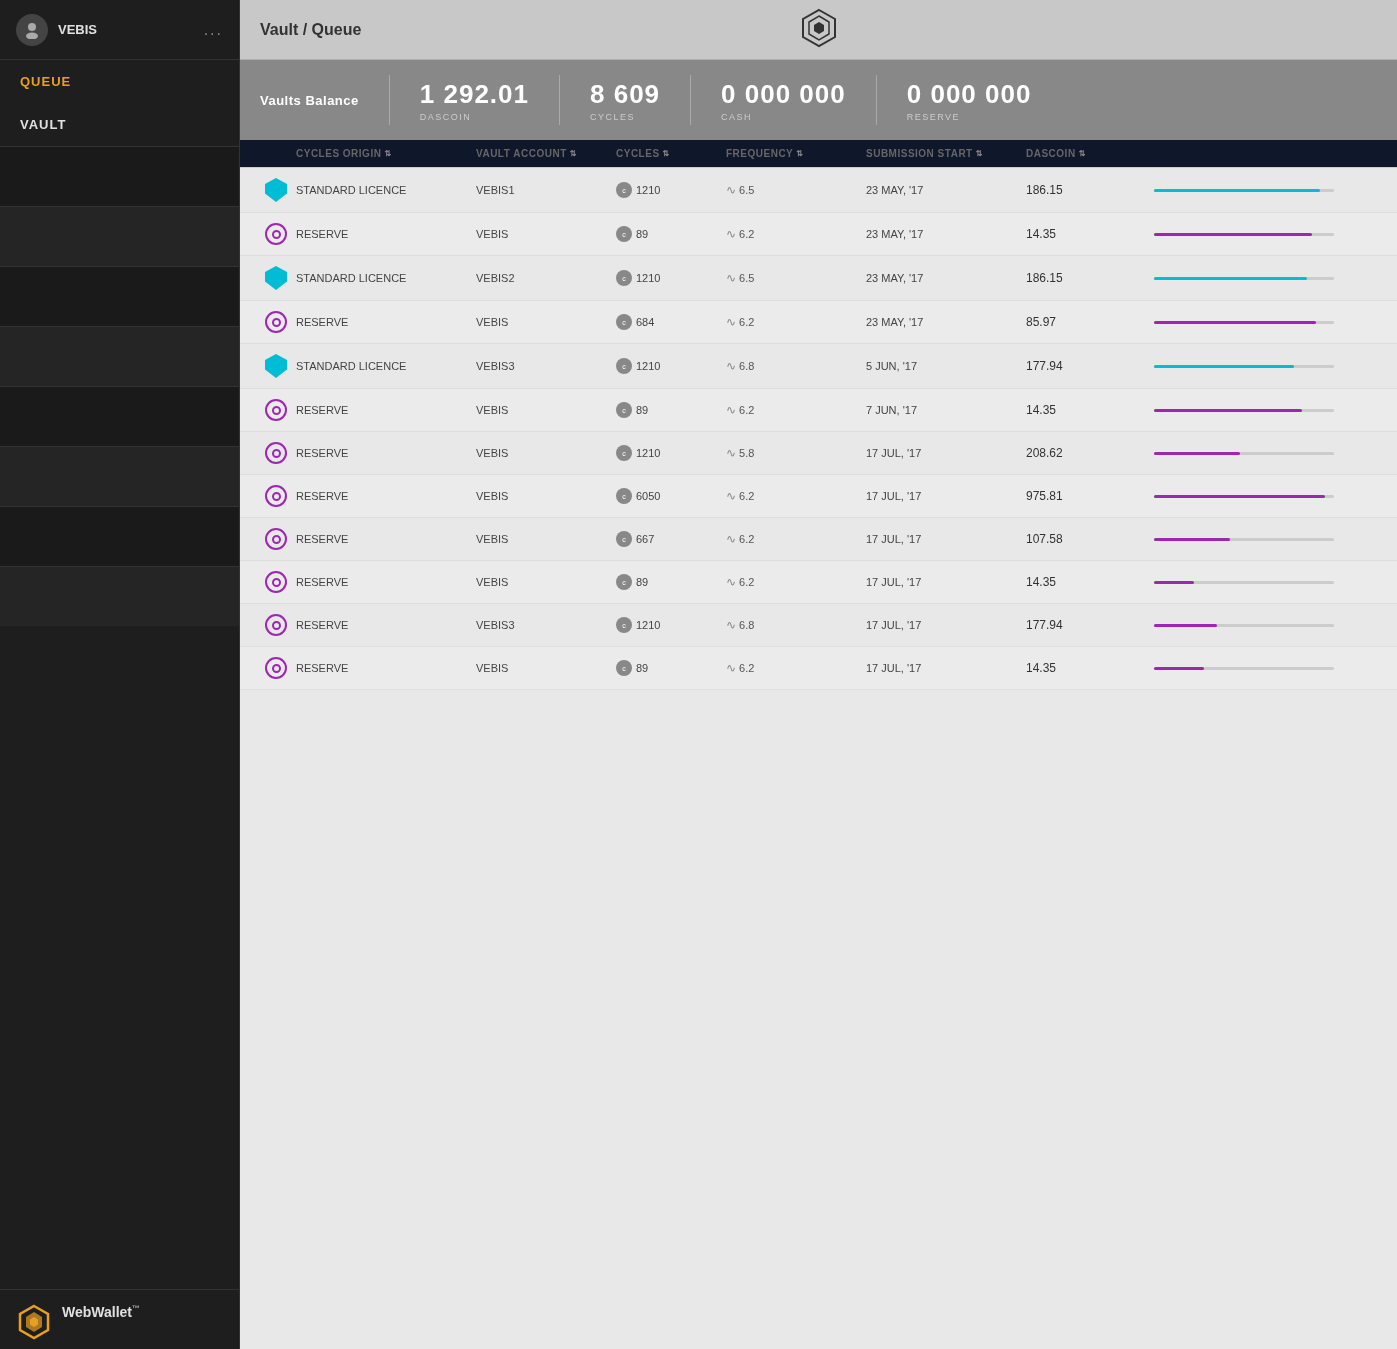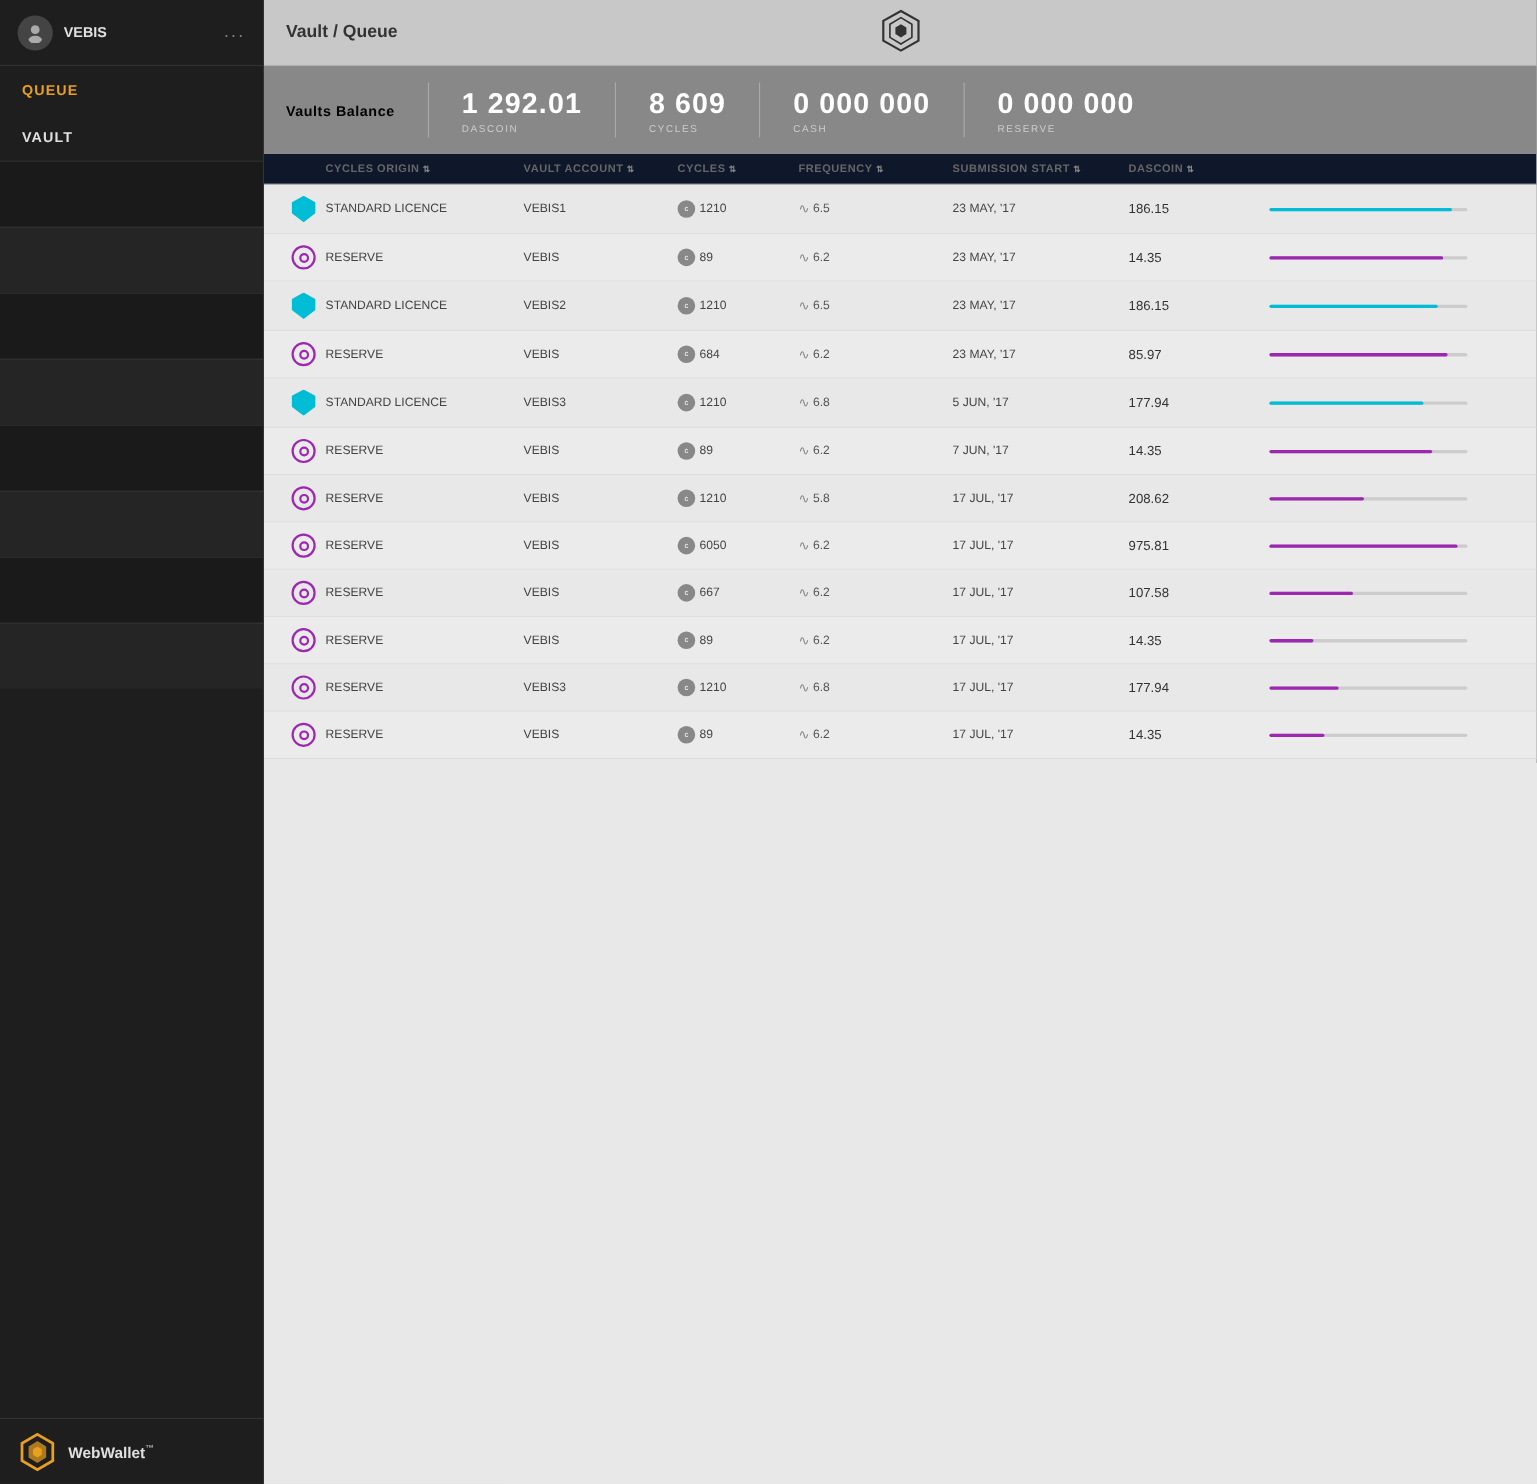--- a/index.html
+++ b/index.html
@@ -57,21 +57,21 @@
       background: #1a1a1a;
     }
     .sidebar-section-block.light {
       background: #252525;
     }
 
     .sidebar-footer {
       padding: 14px 16px;
       border-top: 1px solid #333;
       display: flex;
-      align-items: center;
+      align-items: flex-start;
       gap: 10px;
       height: 60px;
     }
     .sidebar-footer-text {
       color: #e0e0e0;
       font-size: 14px;
       font-weight: bold;
     }
     .sidebar-footer-tm {
       font-size: 8px;
@@ -112,21 +112,21 @@
     
     .balance-bar {
       background: #888;
       display: flex;
       align-items: center;
       padding: 0 20px;
       height: 80px;
       gap: 30px;
     }
     .balance-label {
-      color: #000000;
+      color: #ffffff;
       font-size: 13px;
       font-weight: bold;
       letter-spacing: 0.5px;
     }
     .balance-group {
       display: flex;
       flex-direction: column;
       align-items: flex-start;
     }
     .balance-value {

